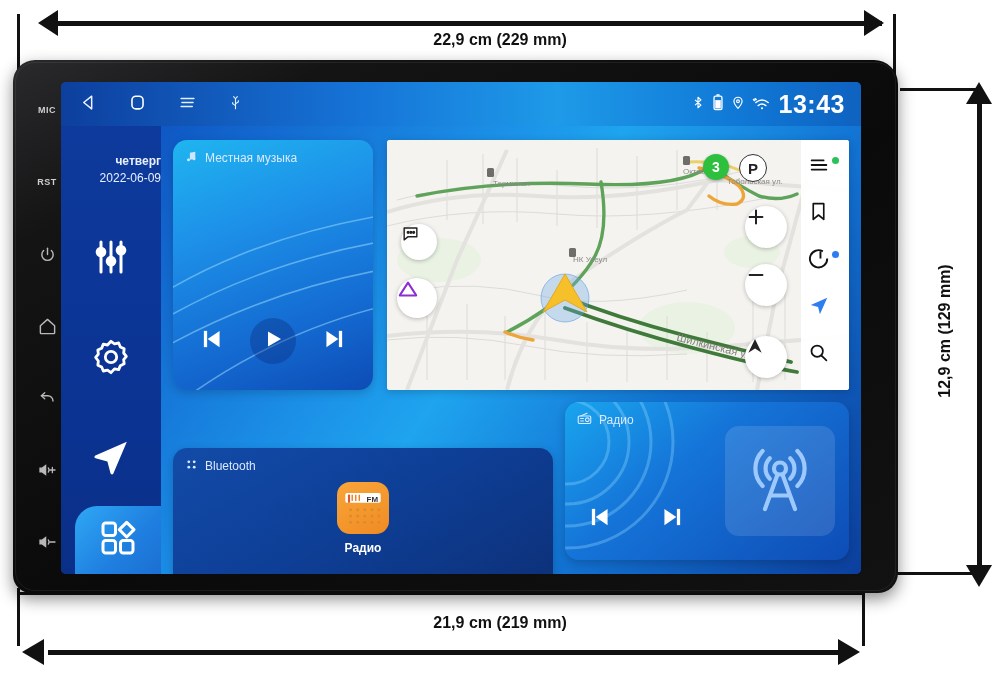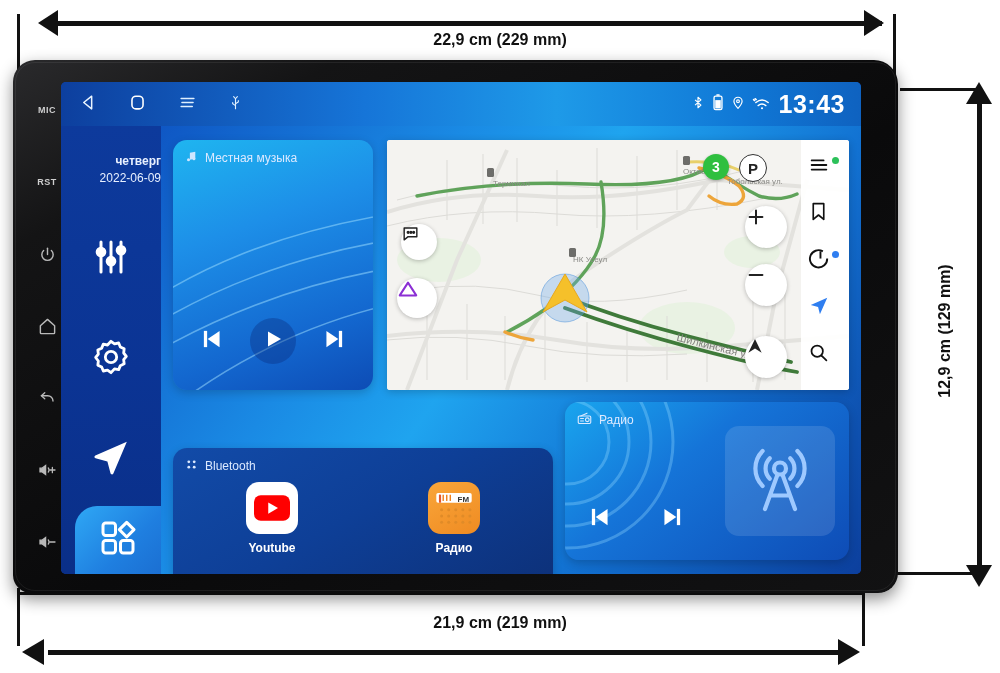--- a/index.html
+++ b/index.html
@@ -514,29 +514,20 @@
                 <circle cx="17" cy="7" r="2.6"></circle>
               <circle cx="7" cy="17" r="2.6"></circle>
                 <circle cx="17" cy="17" r="2.6"></circle>
             </svg>
           </span>
           <span>Bluetooth</span>
         </div>
 
         <div id="appgrid">
 
-          <div class="app">
-            <div class="app-ico" style="background:#fff;">
-              <svg width="36" height="26" viewBox="0 0 48 34">
-                <rect x="0" y="0" width="48" height="34" rx="9" fill="#FF0000"></rect>
-                <path d="M19 9.5 32 17l-13 7.5z" fill="#fff"></path>
-              </svg>
-            </div>
-            <div class="app-lbl">Youtube</div>
-          </div>
 
 
           <div class="app">
             <div class="app-ico" style="background:linear-gradient(150deg,#f9a63a,#ef8b22);">
               <svg width="46" height="46" viewBox="0 0 52 52">
                 <rect x="6" y="9" width="40" height="11" rx="2" fill="#fff"></rect>
                 <g fill="#f07f1a">
                     <rect x="9" y="11" width="1.6" height="7"></rect>
                     <rect x="13" y="11" width="1.6" height="7"></rect>
                   <rect x="17" y="11" width="1.6" height="7"></rect>

